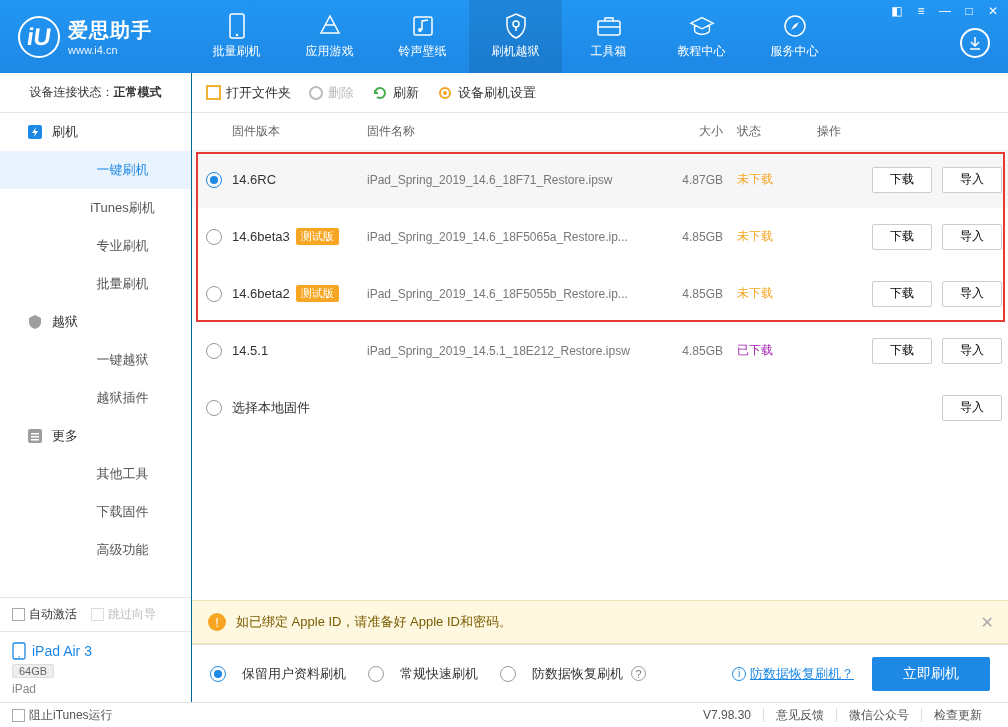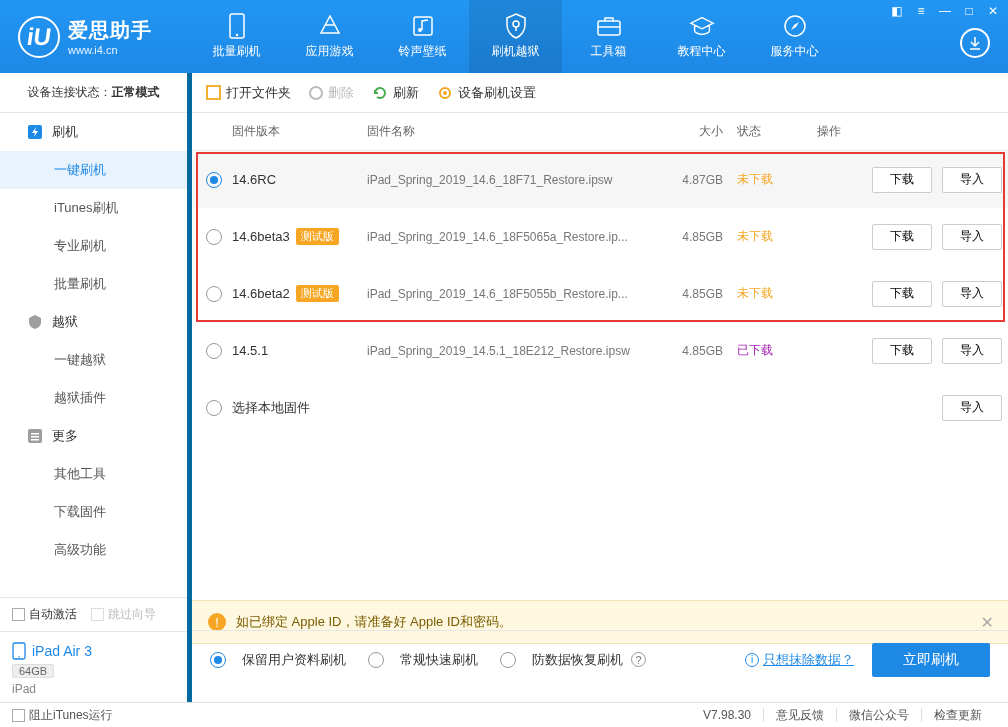--- a/index.html
+++ b/index.html
@@ -14,27 +14,27 @@
 .nav { display: flex; height: 100%; }
 .nav-item { width: 93px; display: flex; flex-direction: column; align-items: center; justify-content: center; color: #fff; cursor: pointer; }
 .nav-item.active { background: rgba(0,0,0,.1); }
 .nav-icon { width: 26px; height: 26px; margin-bottom: 4px; display: flex; align-items: center; justify-content: center; }
 .nav-item span.lbl { font-size: 12px; }
 .win-controls { position: absolute; top: 4px; right: 8px; display: flex; gap: 10px; }
 .win-controls > div { width: 14px; height: 14px; cursor: pointer; color: #fff; font-size: 12px; display: flex; align-items: center; justify-content: center; }
 .download-circle { position: absolute; right: 18px; top: 28px; width: 30px; height: 30px; border: 2px solid #fff; border-radius: 50%; display: flex; align-items: center; justify-content: center; color: #fff; cursor: pointer; }
 
 .body-area { display: flex; height: 629px; }
-.sidebar { width: 192px; border-right: 5px solid #0369a1; display: flex; flex-direction: column; }
+.sidebar { width: 192px; border-right: 1px solid #0369a1; display: flex; flex-direction: column; }
 .conn-status { height: 40px; border-bottom: 1px solid #e5e5e5; display: flex; align-items: center; justify-content: center; font-size: 12px; }
 .conn-status b { font-weight: bold; }
 .side-group-hdr { height: 38px; display: flex; align-items: center; padding-left: 28px; font-size: 13px; color: #333; cursor: pointer; }
 .side-group-hdr svg, .side-group-hdr .icon-sq { margin-right: 10px; }
 .icon-sq { width: 14px; height: 14px; }
-.side-item { height: 38px; display: flex; align-items: center; padding-left: 54px; font-size: 13px; color: #555; cursor: pointer; }
+.side-item { height: 38px; display: flex; align-items: center; padding-left: 54px; font-size: 13px; color: #555; cursor: pointer; justify-content: center; }
 .side-item.active { background: #e8f3fd; color: #1e88e5; }
 .side-spacer { flex: 1; border-bottom: 1px solid #e5e5e5; }
 .auto-activate { height: 34px; display: flex; align-items: center; padding-left: 12px; gap: 14px; font-size: 12px; border-bottom: 1px solid #e5e5e5; }
 .chk { width: 13px; height: 13px; border: 1px solid #aaa; display: inline-block; margin-right: 4px; vertical-align: middle; }
 .device-info { padding: 10px 12px 6px; }
 .device-name { color: #1e88e5; font-size: 14px; font-weight: 500; display: flex; align-items: center; gap: 6px; }
 .device-storage { display: inline-block; background: #eee; border: 1px solid #ddd; border-radius: 2px; padding: 0 6px; font-size: 11px; color: #666; margin-top: 4px; }
 .device-type { font-size: 12px; color: #888; margin-top: 4px; }
 
 .main { flex: 1; display: flex; flex-direction: column; position: relative; }
@@ -65,21 +65,21 @@
 .status-cell { width: 80px; font-size: 12px; }
 .status-cell.undl { color: #f6a623; }
 .status-cell.dl { color: #a21caf; }
 .ops-cell { flex: 1; display: flex; gap: 10px; justify-content: flex-end; padding-right: 6px; }
 .op-btn { width: 60px; height: 26px; border: 1px solid #ccc; background: #fff; font-size: 12px; cursor: pointer; border-radius: 2px; }
 
 .alert-bar { position: absolute; left: 0; right: 0; bottom: 58px; height: 44px; background: #fff8e1; border-top: 1px solid #f2e3b4; border-bottom: 1px solid #f2e3b4; display: flex; align-items: center; padding-left: 16px; font-size: 13px; color: #7a5c00; }
 .alert-bar .warn { width: 18px; height: 18px; border-radius: 50%; background: #f6a623; color: #fff; display: flex; align-items: center; justify-content: center; font-size: 13px; margin-right: 10px; }
 .alert-bar .close { position: absolute; right: 14px; color: #aaa; cursor: pointer; font-size: 16px; }
 
-.flash-bar { position: absolute; left: 0; right: 0; bottom: 14px; height: 58px; border-top: 1px solid #e5e5e5; display: flex; align-items: center; padding: 0 18px; }
+.flash-bar { position: absolute; left: 0; right: 0; bottom: 0; height: 58px; border-top: 1px solid #e5e5e5; display: flex; align-items: center; padding: 0 18px; }
 .flash-opts { display: flex; gap: 22px; align-items: center; }
 .flash-opt { display: flex; align-items: center; gap: 6px; font-size: 13px; cursor: pointer; }
 .help-q { width: 15px; height: 15px; border: 1px solid #999; border-radius: 50%; font-size: 11px; color: #777; display: flex; align-items: center; justify-content: center; margin-left: 2px; }
 .erase-link { color: #1e88e5; font-size: 13px; cursor: pointer; margin-left: auto; margin-right: 18px; display: flex; align-items: center; gap: 4px; }
 .flash-btn { width: 118px; height: 34px; background: #1e88e5; color: #fff; border: none; font-size: 14px; border-radius: 2px; cursor: pointer; }
 
 .footer { height: 25px; border-top: 1px solid #e0e0e0; display: flex; align-items: center; font-size: 12px; color: #555; }
 .footer-left { padding-left: 12px; display: flex; align-items: center; }
 .footer-right { margin-left: auto; display: flex; align-items: center; padding-right: 14px; gap: 0; }
 .footer-item { padding: 0 12px; cursor: pointer; }
@@ -375,21 +375,21 @@
             <span>常规快速刷机</span>
           </div>
         <div class="flash-opt">
             <span class="radio"></span>
             <span>防数据恢复刷机</span>
             <span class="help-q">?</span>
           </div>
       </div>
       <div class="erase-link">
           <span style="width:14px;height:14px;border:1.5px solid #1e88e5;border-radius:50%;display:inline-flex;align-items:center;justify-content:center;font-size:10px;color:#1e88e5">i</span>
-          <span style="text-decoration:underline">只想抹除数据？</span>
+          <span style="text-decoration:underline">防数据恢复刷机？</span>
         </div>
       <button class="flash-btn">立即刷机</button>
     </div>
   </div>
 </div>
 
 <div class="footer">
   <div class="footer-left">
     <label><span class="chk"></span><span>阻止iTunes运行</span></label>
   </div>

